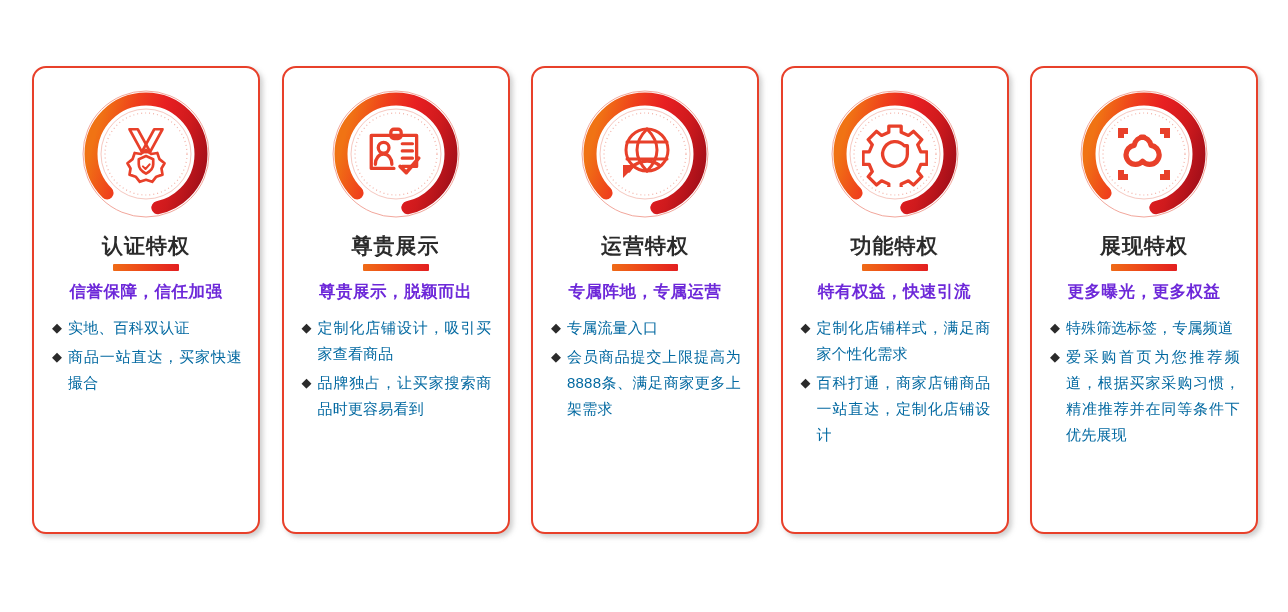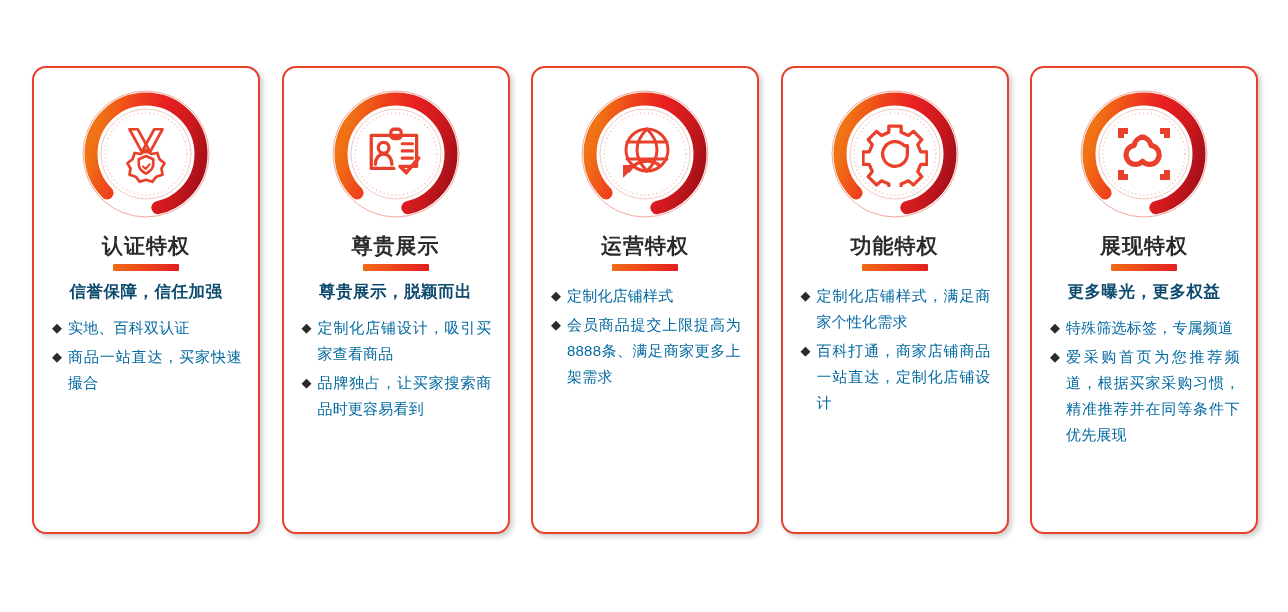--- a/index.html
+++ b/index.html
@@ -80,21 +80,21 @@
     margin-top: 7px;
     width: 66px;
     height: 7px;
     border-radius: 1px;
     background: linear-gradient(90deg, #ef6b17 0%, #ee5019 35%, #e31f20 100%);
   }
   .card-sub {
     margin-top: 10px;
     font-size: 16.5px;
     font-weight: bold;
-    color: #0c4a6e;
+    color: #6d28d9;
     letter-spacing: 0.5px;
     text-align: right;
     white-space: nowrap;
   }
 
   
   .bullets {
     margin-top: 12px;
     width: 100%;
     padding: 0 6px 0 8px;
@@ -238,24 +238,25 @@
             <path d="M34 7 c-7 7 -10 14 -10 21 s3 14 10 21"></path>
             <path d="M34 7 c7 7 10 14 10 21 s-3 14 -10 21"></path>
             <path d="M14 20 h40 M14 37 h40"></path>
             <path d="M10 56 l0 -13 l13 0 Z" fill="#e8402a" stroke="none"></path>
             <path d="M16 49 c6 -10 20 -13 30 -6" stroke-width="3.4"></path>
           </svg>
         </div>
       </div>
       <div class="card-title">运营特权</div>
       <div class="title-bar"></div>
-      <div class="bullets">
-        <div class="bullet">
-          <span class="bullet-mark">◆</span>
-          <span class="bullet-text">定制化店铺样式</span>
+      <div class="card-sub">专属阵地，专属运营</div>
+      <div class="bullets">
+        <div class="bullet">
+          <span class="bullet-mark">◆</span>
+          <span class="bullet-text">专属流量入口</span>
         </div>
         <div class="bullet">
           <span class="bullet-mark">◆</span>
           <span class="bullet-text">会员商品提交上限提高为8888条、满足商家更多上架需求</span>
         </div>
       </div>
     </div>
 
     <div class="card">
       <div class="badge">
@@ -276,20 +277,21 @@
         </svg>
         <div class="glyph">
           <svg width="66" height="66" viewBox="0 0 64 64" fill="none" stroke="#e8402a" stroke-width="3.2" stroke-linejoin="round" stroke-linecap="round">
             <path d="M26 5 h12 v6 l7 3 l5 -4 l8 8 l-4 5 l3 7 h6 v12 h-6 l-3 7 l4 5 l-8 8 l-5 -4 l-7 3 v6 h-12 v-6 l-7 -3 l-5 4 l-8 -8 l4 -5 l-3 -7 h-6 v-12 h6 l3 -7 l-4 -5 l8 -8 l5 4 l7 -3 z"></path>
             <path d="M41 24 a12 12 0 1 0 3 8 v-8 z" stroke-width="3.2"></path>
           </svg>
         </div>
       </div>
       <div class="card-title">功能特权</div>
       <div class="title-bar"></div>
+      <div class="card-sub">特有权益，快速引流</div>
       <div class="bullets">
         <div class="bullet">
           <span class="bullet-mark">◆</span>
           <span class="bullet-text">定制化店铺样式，满足商家个性化需求</span>
         </div>
         <div class="bullet">
           <span class="bullet-mark">◆</span>
           <span class="bullet-text">百科打通，商家店铺商品一站直达，定制化店铺设计</span>
         </div>
       </div>

